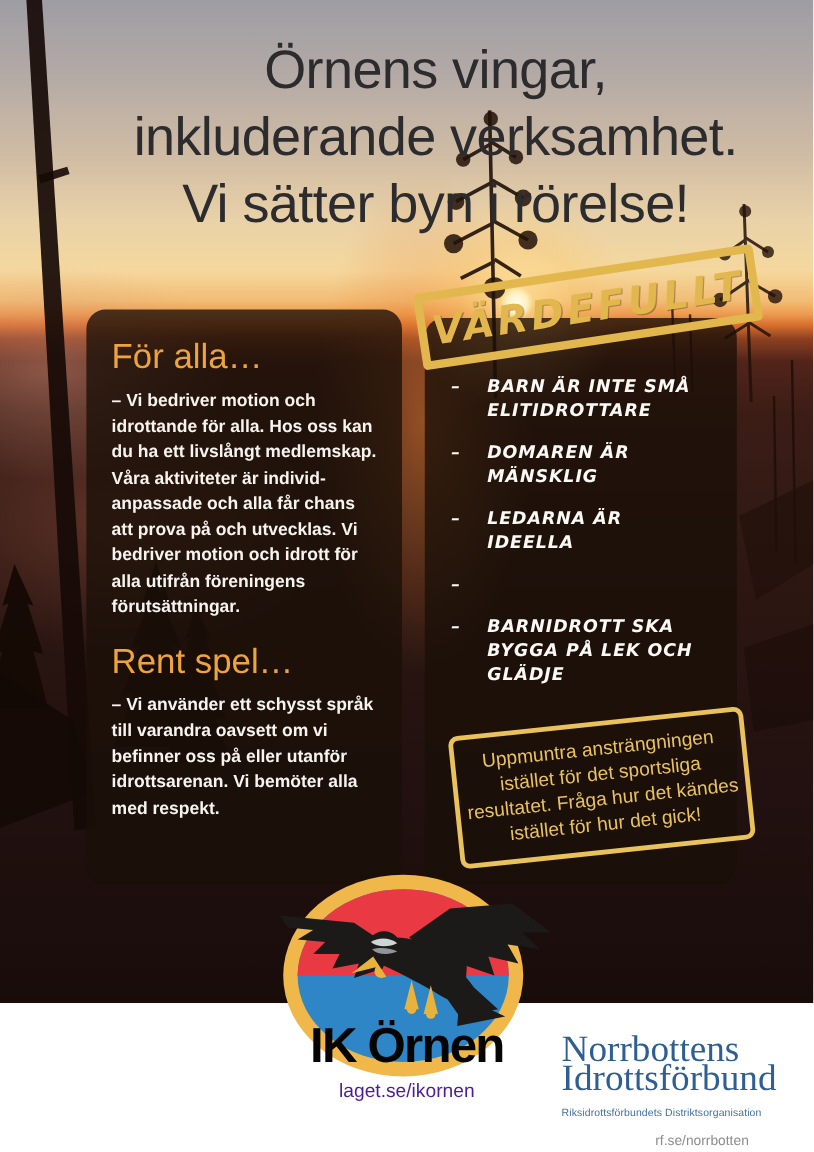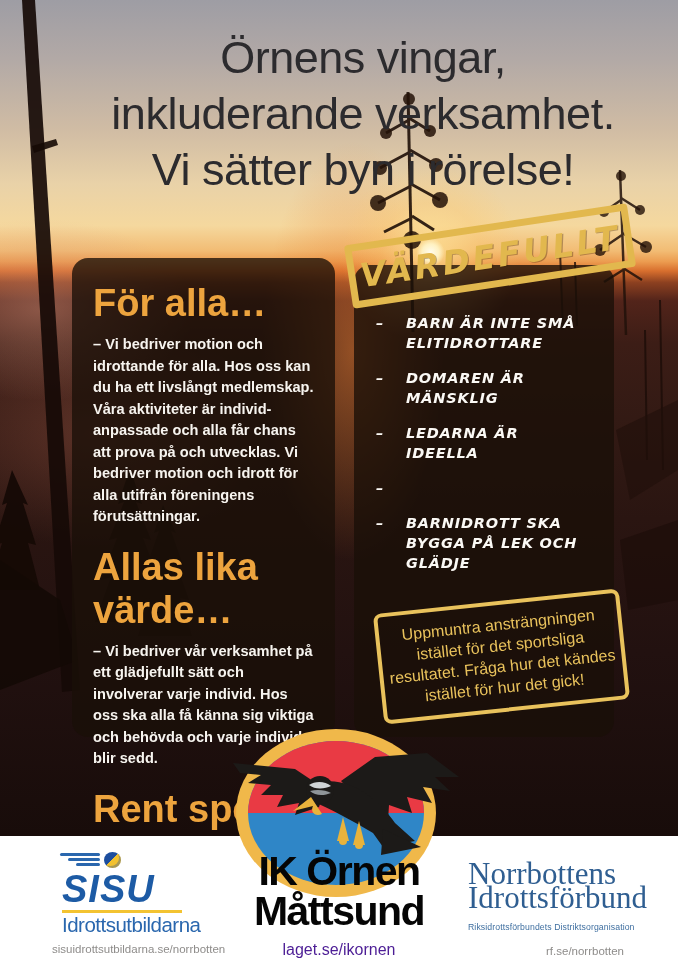--- a/index.html
+++ b/index.html
@@ -28,21 +28,21 @@
     position:absolute;left:0;top:30px;width:678px;text-align:center;
     color:#2c2b2e;font-size:45px;line-height:56px;letter-spacing:-0.5px;font-weight:400;padding-left:24px;
   }
   
   .panel{
     position:absolute;background:rgba(26,15,8,0.78);border-radius:16px;box-sizing:border-box;
   }
   .panel-left{left:72px;top:258px;width:263px;height:479px;padding:16px 19px 10px 21px;}
   .panel-right{left:354px;top:265px;width:260px;height:472px;padding:48px 22px 10px 22px;}
   .section h2{
-    margin:8px 0 9px 0;font-weight:700;font-size:38px;letter-spacing:0;
+    margin:8px 0 9px 0;font-weight:400;font-size:29px;letter-spacing:0;
     color:#eda43e;
   }
   .section p{
     margin:0 0 18px 0;color:#f7f4ef;font-size:14.6px;line-height:21.5px;font-weight:700;
   }
   
   .stamp{
     position:absolute;left:347px;top:224px;width:272px;height:50px;
     transform:rotate(-8.5deg);border:7px solid #e2b84e;border-radius:4px;
     display:flex;align-items:center;justify-content:center;
@@ -159,24 +159,20 @@
     <div>inkluderande verksamhet.</div>
     <div>Vi sätter byn i rörelse!</div>
   </div>
 
   <div class="panel panel-left">
     <div class="section">
       <h2>För alla…</h2>
       <p>– Vi bedriver motion och idrottande för alla. Hos oss kan du ha ett livslångt medlemskap. Våra aktiviteter är individ-anpassade och alla får chans att prova på och utvecklas. Vi bedriver motion och idrott för alla utifrån föreningens förutsättningar.</p>
     </div>
     <div class="section">
-      <h2>Allas lika värde…</h2>
-      <p>– Vi bedriver vår verksamhet på ett glädjefullt sätt och involverar varje individ. Hos oss ska alla få känna sig viktiga och behövda och varje individ blir sedd.</p>
-    </div>
-    <div class="section">
       <h2>Rent spel…</h2>
       <p>– Vi använder ett schysst språk till varandra oavsett om vi befinner oss på eller utanför idrottsarenan. Vi bemöter alla med respekt.</p>
     </div>
   </div>
 
   <div class="panel panel-right">
     <ul class="values-list">
       <li>
         <span class="dash">–</span>
         <span>BARN ÄR INTE SMÅ ELITIDROTTARE</span>
@@ -198,34 +194,20 @@
       </li>
     </ul>
   </div>
 
   <div class="stamp">VÄRDEFULLT</div>
 
   <div class="quote-box">Uppmuntra ansträngningen istället för det sportsliga resultatet. Fråga hur det kändes istället för hur det gick!</div>
 
   <div class="footer"></div>
 
-  <div class="sisu">
-    <div class="sisu-ball-row">
-      <div class="sisu-lines">
-          <span></span>
-          <span></span>
-          <span></span>
-        </div>
-      <div class="sisu-ball"></div>
-    </div>
-    <div class="sisu-name">SISU</div>
-    <div class="sisu-rule"></div>
-    <div class="sisu-sub">Idrottsutbildarna</div>
-    <div class="sisu-url">sisuidrottsutbildarna.se/norrbotten</div>
-  </div>
 
   <div class="eagle-wrap">
     <svg viewBox="0 0 240 176" width="240" height="176" xmlns="http://www.w3.org/2000/svg">
       <ellipse cx="111" cy="86" rx="100" ry="84" fill="#f0b84a"></ellipse>
       <ellipse cx="111" cy="86" rx="88" ry="72" fill="#2f86c7"></ellipse>
       <path d="M23,86 A88 72 0 0 1 199,86 Z" fill="#e93a44"></path>
 
       <g>
         <path d="M100,62 L70,42 L8,36 L15,46 L36,48 L23,56 L46,58 L36,68 L58,68 L52,80 L74,76 L70,88 L94,80 Z" fill="#1c1a18"></path>
         <path d="M116,54 L150,30 L202,26 L234,50 L210,50 L225,64 L198,60 L207,76 L182,70 L187,86 L164,78 L163,94 L142,82 Z" fill="#1c1a18"></path>
@@ -240,21 +222,20 @@
         <path d="M118,90 L112,114 L124,114 Z" fill="#e8b33c"></path>
         <path d="M134,94 L128,118 L140,118 Z" fill="#e8b33c"></path>
         <circle cx="118" cy="114" r="4" fill="#e8b33c"></circle>
         <circle cx="134" cy="118" r="4" fill="#e8b33c"></circle>
       </g>
     </svg>
   </div>
 
   <div class="club-text">
     <div class="club-name">IK Örnen</div>
-    <div class="club-name">Måttsund</div>
     <div class="club-url">laget.se/ikornen</div>
   </div>
 
   <div class="district">
     <div class="district-name">Norrbottens</div>
     <div class="district-name">Idrottsförbund</div>
     <div class="district-sub">Riksidrottsförbundets Distriktsorganisation</div>
     <div class="district-url">rf.se/norrbotten</div>
   </div>
 

